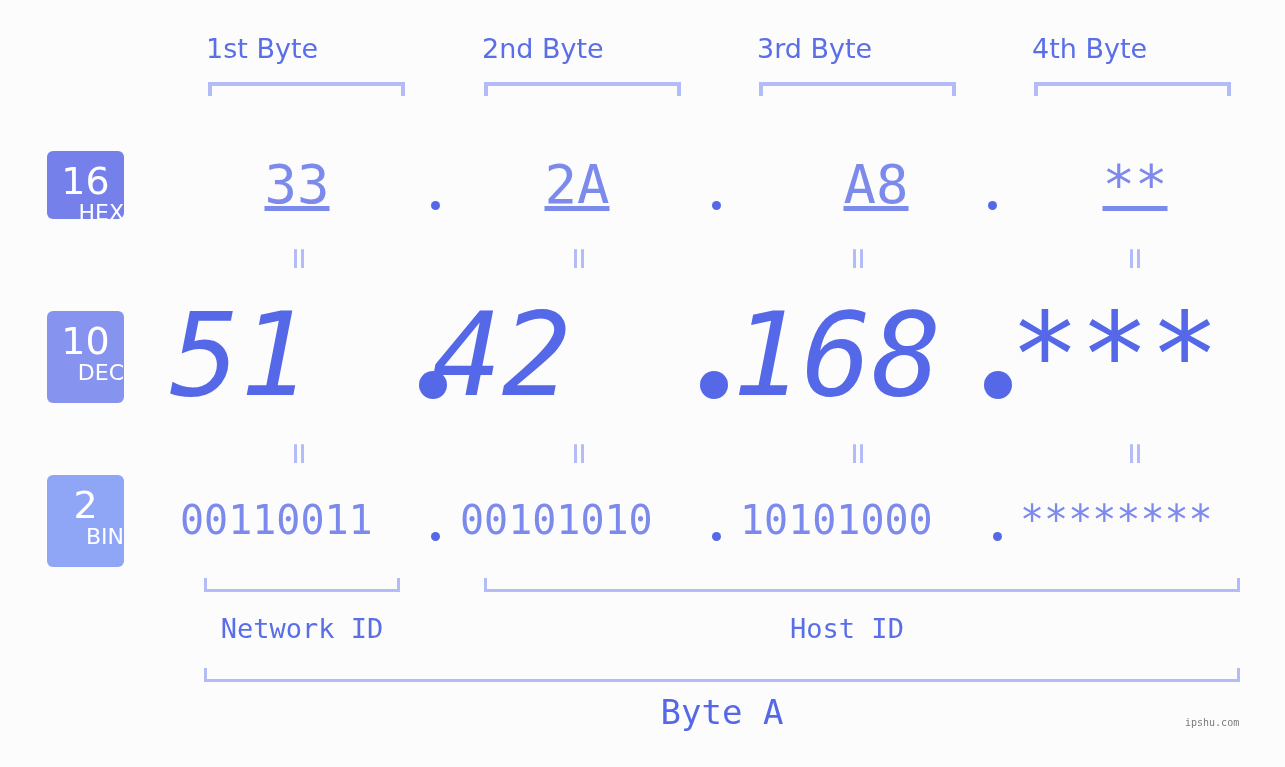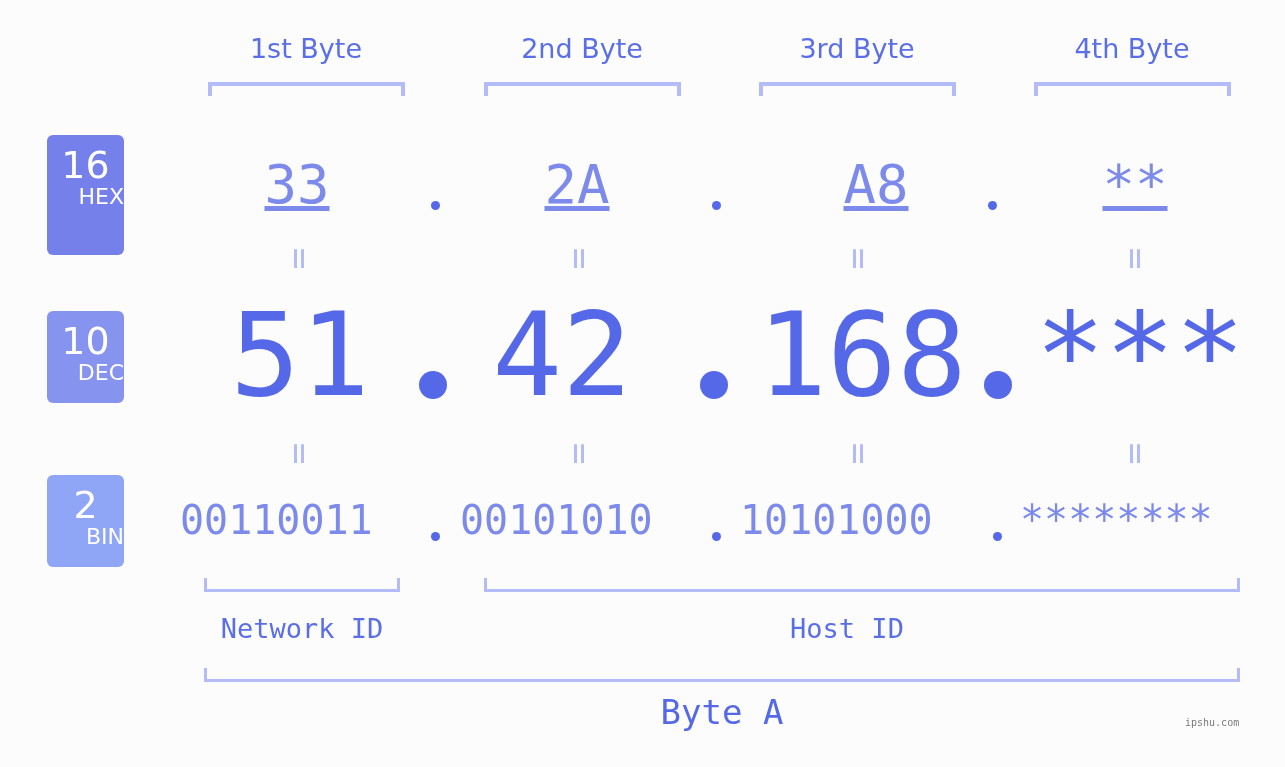--- a/index.html
+++ b/index.html
@@ -3,41 +3,41 @@
   <meta charset="utf-8">
   <style>
     html, body { margin: 0; padding: 0; }
     body {
       width: 1285px; height: 767px; position: relative; overflow: hidden;
       background: #fbfcfb;
       font-family: "DejaVu Sans", sans-serif;
     }
     .abs { position: absolute; }
     .byte-head {
-      width: 200px; text-align: center; top: 33px;
+      width: 200px; text-align: left; top: 33px;
       font-family: "DejaVu Sans", sans-serif; font-size: 27px; color: #5a6ee8;
     }
     .bracket-top {
       height: 14px; top: 82px;
       border: 4px solid #b3bcf7; border-bottom: none;
       box-sizing: border-box;
     }
     .bracket-bot {
       height: 14px;
       border: 3px solid #b3bcf7; border-top: none;
       box-sizing: border-box;
     }
     .badge {
       left: 47px; width: 77px; border-radius: 6px; color: #ffffff; text-align: center;
       font-family: "DejaVu Sans", sans-serif;
     }
     .badge .num { display: block; font-size: 38px; line-height: 40px; margin-top: 10px; }
     .badge .lbl { display: block; font-size: 22px; line-height: 24px; text-align: right; }
     .hex { top: 153px; font-family: "DejaVu Sans Mono", monospace; font-size: 54px; color: #7c8aec; text-align: center; width: 200px; text-decoration: underline; }
-    .dec { top: 290px; font-family: "DejaVu Sans Mono", monospace; font-size: 116px; color: #5468e8; text-align: center; width: 260px; line-height: 130px; }
+    .dec { top: 290px; font-family: "DejaVu Sans Mono", monospace; font-size: 116px; color: #5468e8; text-align: left; width: 260px; line-height: 130px; font-style: italic; }
     .bin { top: 497px; font-family: "DejaVu Sans Mono", monospace; font-size: 40px; color: #7c8aec; text-align: left; width: 240px; }
     .eq { font-family: "DejaVu Sans Mono", monospace; font-size: 36px; color: #b3bcf7; width: 40px; text-align: center; }
     .dot-s { width: 9px; height: 9px; border-radius: 50%; background: #5468e8; }
     .dot-l { width: 28px; height: 28px; border-radius: 50%; background: #5468e8; }
     .id-label { font-family: "DejaVu Sans Mono", monospace; font-size: 27px; color: #5a6ee8; text-align: center; }
     .class-label { font-family: "DejaVu Sans Mono", monospace; font-size: 34px; color: #5468e8; text-align: center; }
     .watermark { font-family: "DejaVu Sans Mono", monospace; font-size: 10px; color: #7a7a7a; }
   </style>
 </head>
 <body>
@@ -45,21 +45,21 @@
 <div class="abs byte-head" style="left:206px">1st Byte</div>
 <div class="abs byte-head" style="left:482px">2nd Byte</div>
 <div class="abs byte-head" style="left:757px">3rd Byte</div>
 <div class="abs byte-head" style="left:1032px">4th Byte</div>
 
 <div class="abs bracket-top" style="left:208px; width:197px"></div>
 <div class="abs bracket-top" style="left:484px; width:197px"></div>
 <div class="abs bracket-top" style="left:759px; width:197px"></div>
 <div class="abs bracket-top" style="left:1034px; width:197px"></div>
 
-<div class="abs badge" style="top:135px; height:120px; background:#7580ea">
+<div class="abs badge" style="top:151px; height:68px; background:#7580ea">
   <span class="num">16</span>
   <span class="lbl">HEX</span>
 </div>
 <div class="abs badge" style="top:311px; height:92px; background:#8794ef">
   <span class="num">10</span>
   <span class="lbl">DEC</span>
 </div>
 <div class="abs badge" style="top:475px; height:92px; background:#8fa5f5">
   <span class="num">2</span>
   <span class="lbl">BIN</span>

